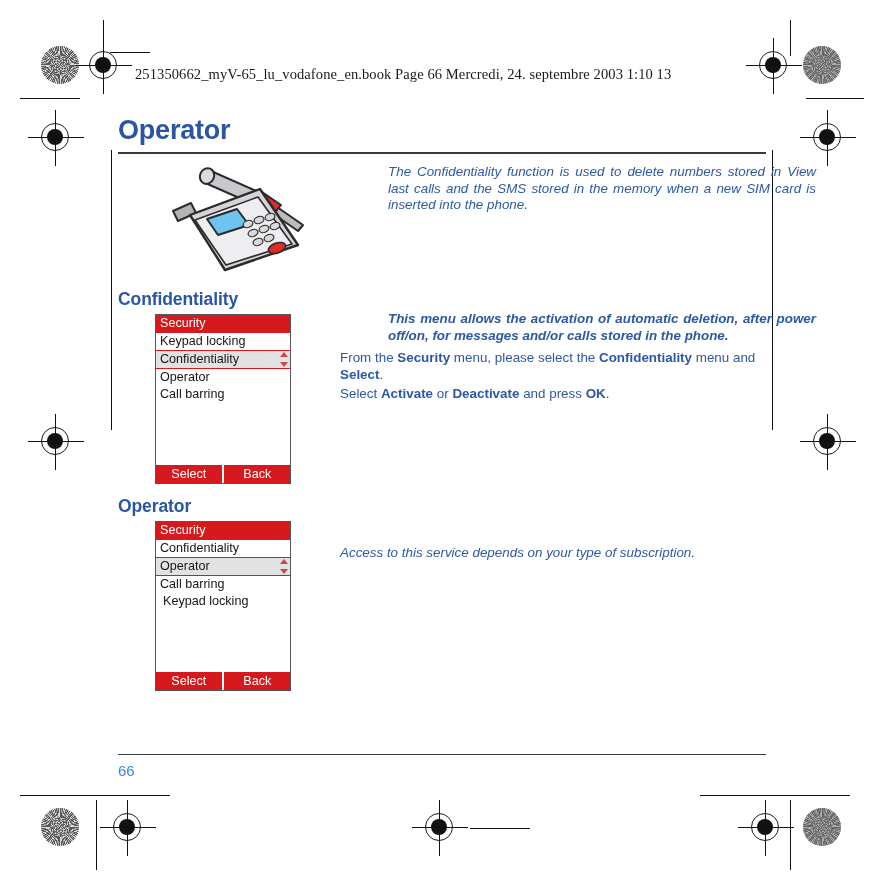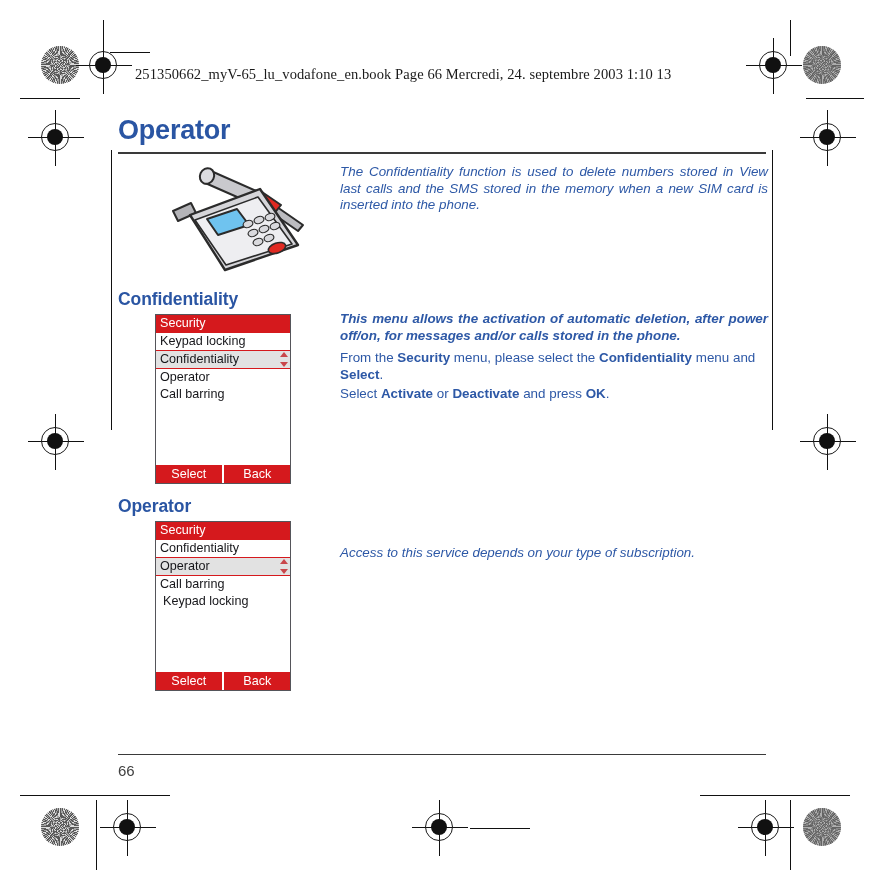--- a/index.html
+++ b/index.html
@@ -118,20 +118,21 @@
   }
 
   .para {
     position: absolute;
     color: #2d58a6;
     font-size: 13.4px;
     line-height: 16.6px;
   }
   .para.just {
     text-align: justify;
+    margin-left: 48px;
   }
   .para i, .para .it {
     font-style: italic;
   }
   .para b, .para .bd {
     font-weight: bold;
   }
 
   .page-foot-rule {
     position: absolute;
@@ -139,21 +140,21 @@
     top: 754px;
     width: 648px;
     height: 1.4px;
     background: #3a3a3a;
   }
   .folio {
     position: absolute;
     left: 118px;
     top: 762px;
     font-size: 15px;
-    color: #404040;
+    color: #3b82f6;
   }
 
   
   .phone-illus {
     position: absolute;
     left: 165px;
     top: 163px;
     width: 142px;
     height: 112px;
   }

